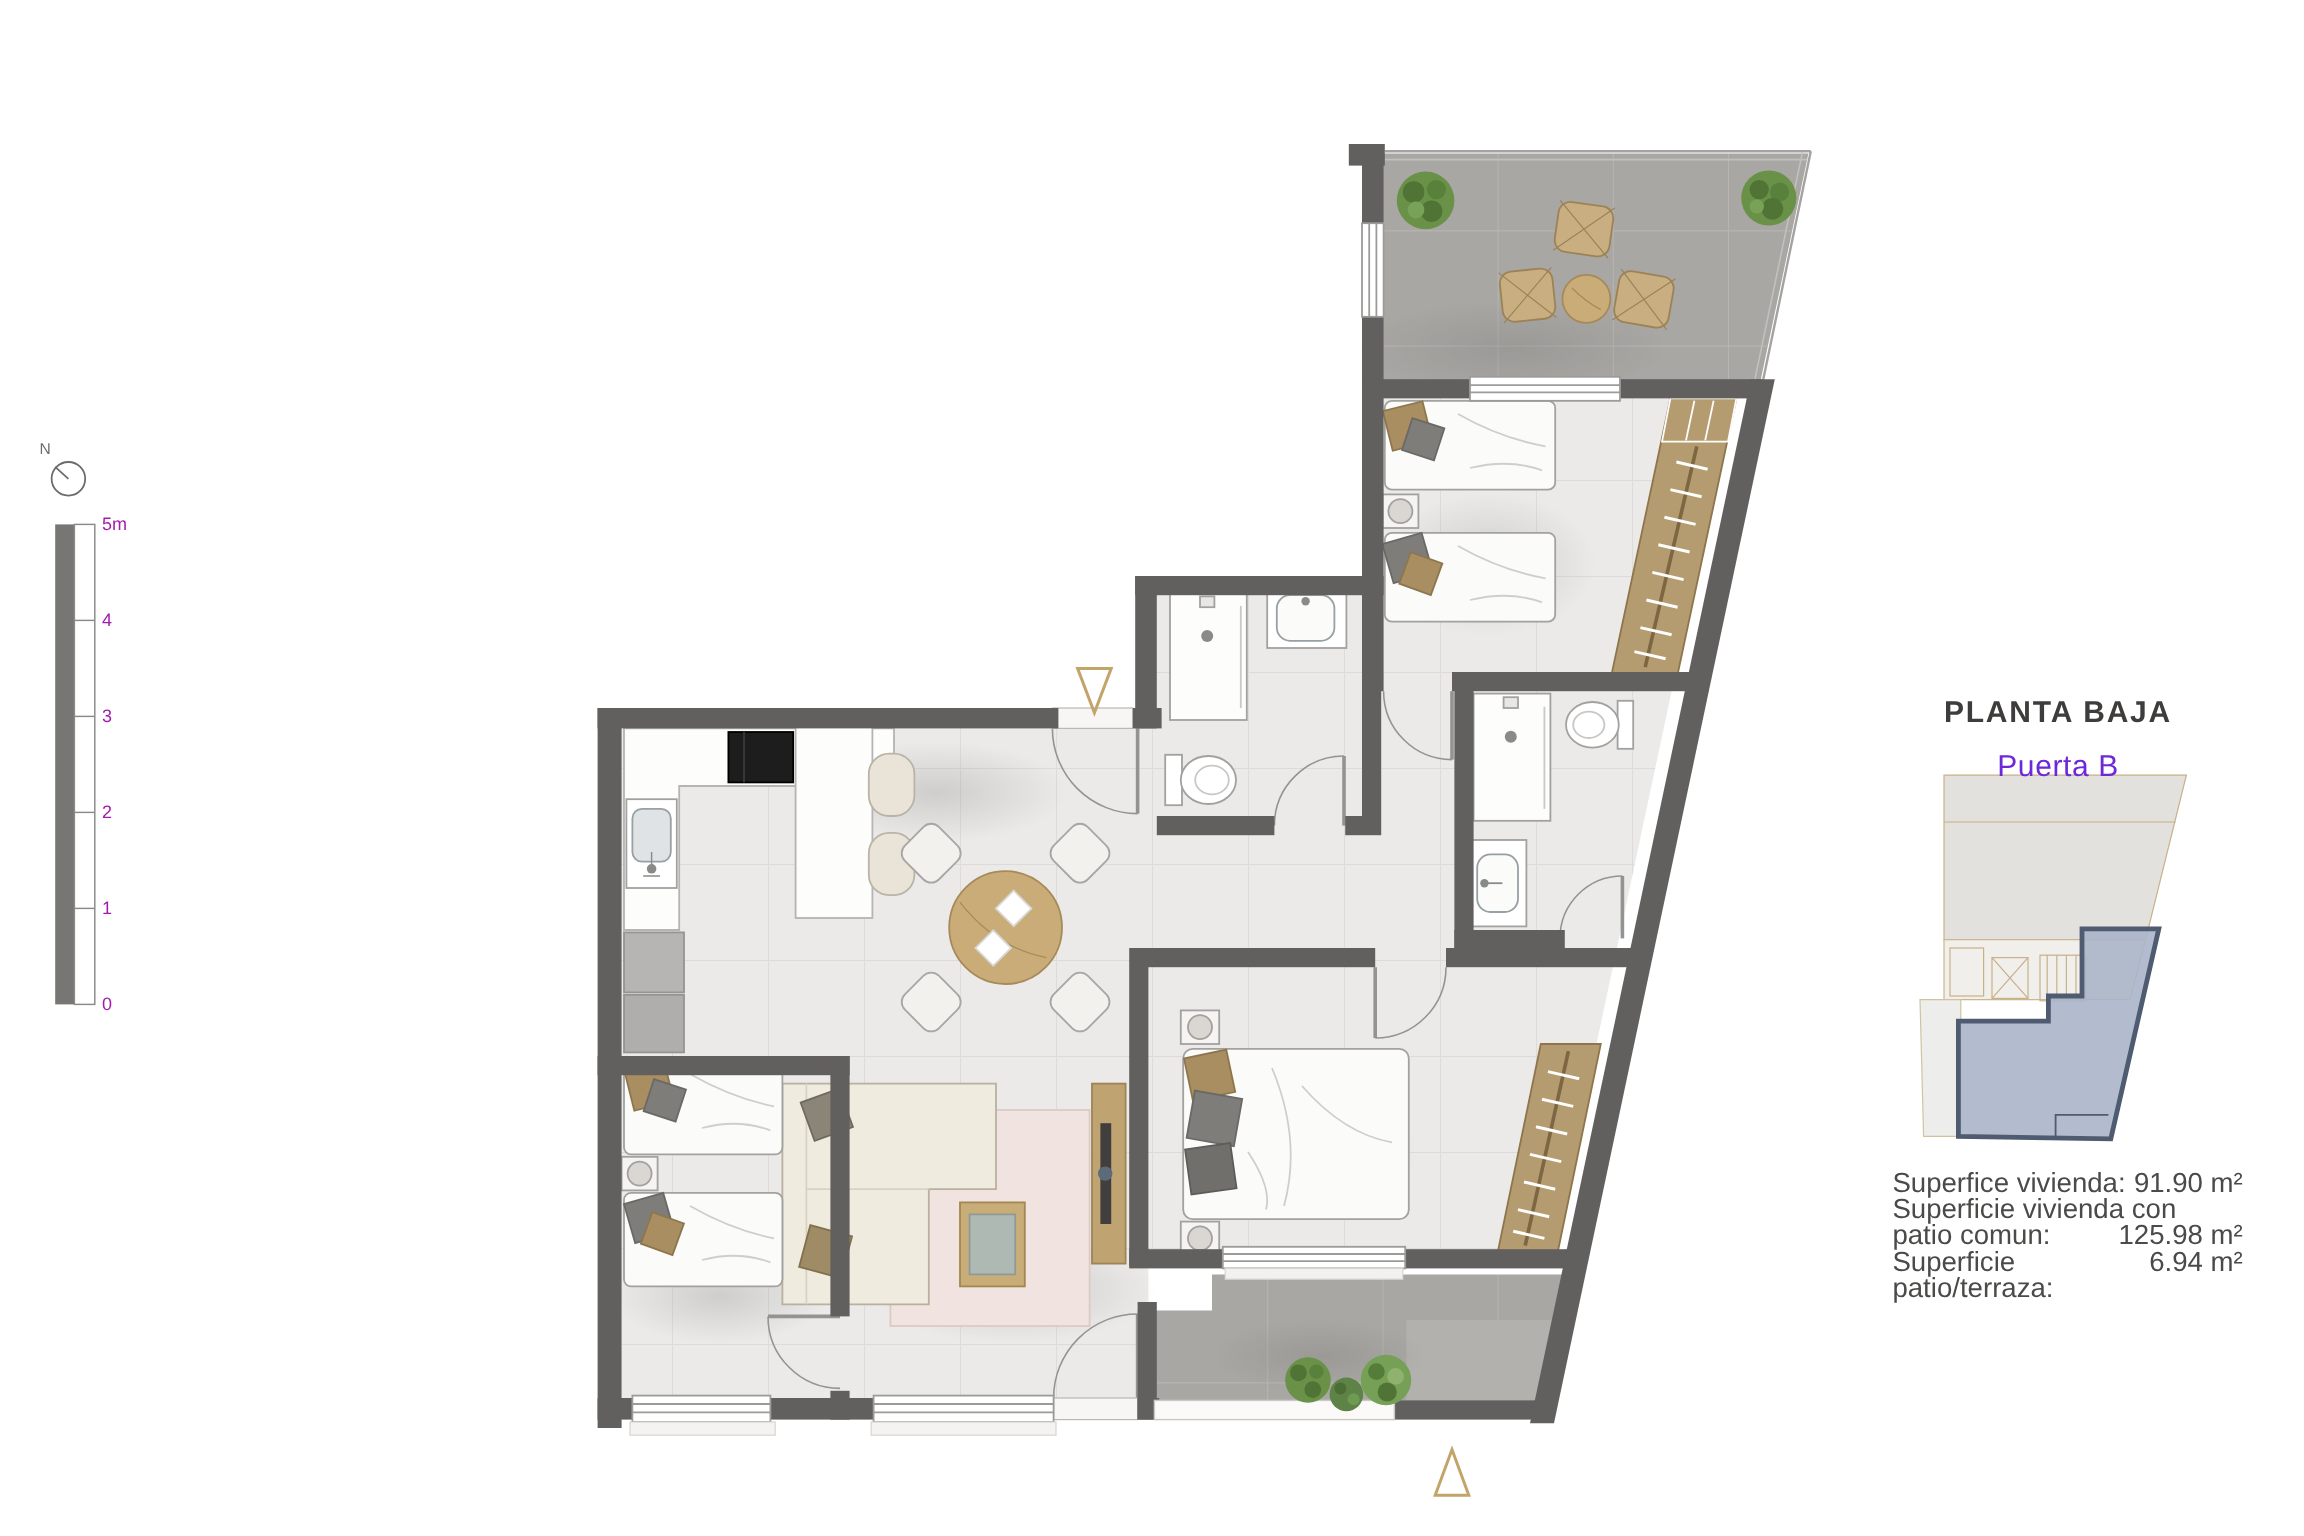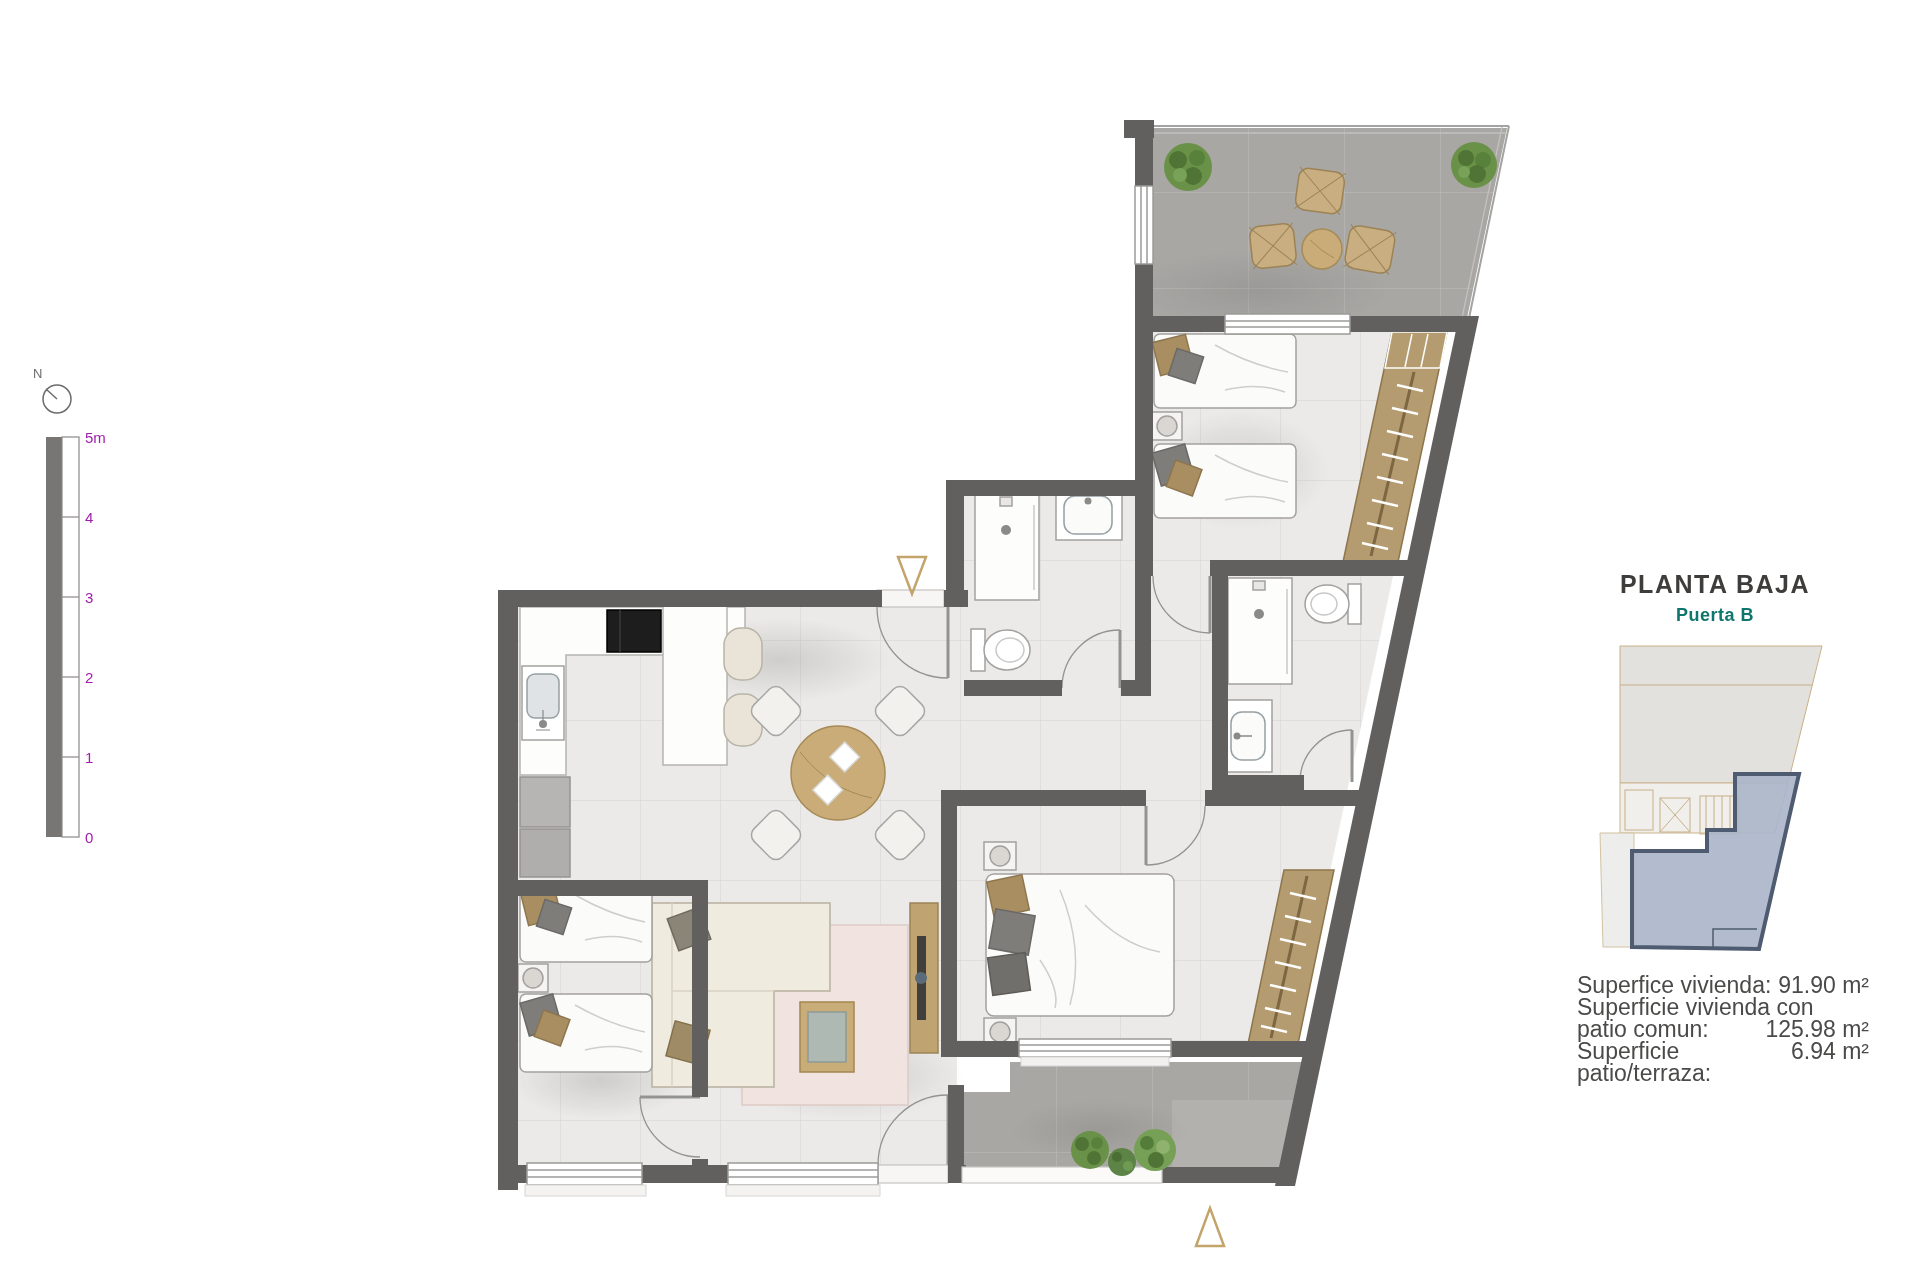--- a/index.html
+++ b/index.html
@@ -2,22 +2,22 @@
 <html><head>
 <meta charset="utf-8">
 <style>
   html,body{margin:0;padding:0;background:#ffffff;}
   .stage{position:relative;width:1920px;height:1280px;background:#fff;overflow:hidden;
          font-family:"Liberation Sans",sans-serif;color:#454443;}
   .stage svg{position:absolute;left:0;top:0;}
   .compass-n{position:absolute;left:33px;top:366px;font-size:13px;color:#6d6c6a;}
   .scale-label{position:absolute;left:85px;font-size:15px;color:#a21caf;}
   .title-block{position:absolute;left:1565px;top:564px;width:300px;text-align:center;}
-  .title-block h1{margin:6px;font-size:25px;font-weight:bold;letter-spacing:1.5px;color:#3e3d3c;}
-  .title-block h2{margin:3px 0 0 0;font-size:18px;font-weight:bold;letter-spacing:.5px;color:#0f766e;}
+  .title-block h1{margin:16px;font-size:25px;font-weight:bold;letter-spacing:1.5px;color:#3e3d3c;}
+  .title-block h2{margin:3px 0 0 0;font-size:25px;font-weight:normal;letter-spacing:.5px;color:#6d28d9;}
   .legend{position:absolute;left:1577px;top:974px;width:292px;font-size:23px;line-height:22px;color:#4b4a49;}
   .legend .row{display:flex;justify-content:space-between;}
   .legend .val{text-align:center;white-space:nowrap;}
 </style>
 </head>
 <body>
 
 <div class="stage">
 
 <svg width="1920" height="1280" viewBox="0 0 1920 1280">

